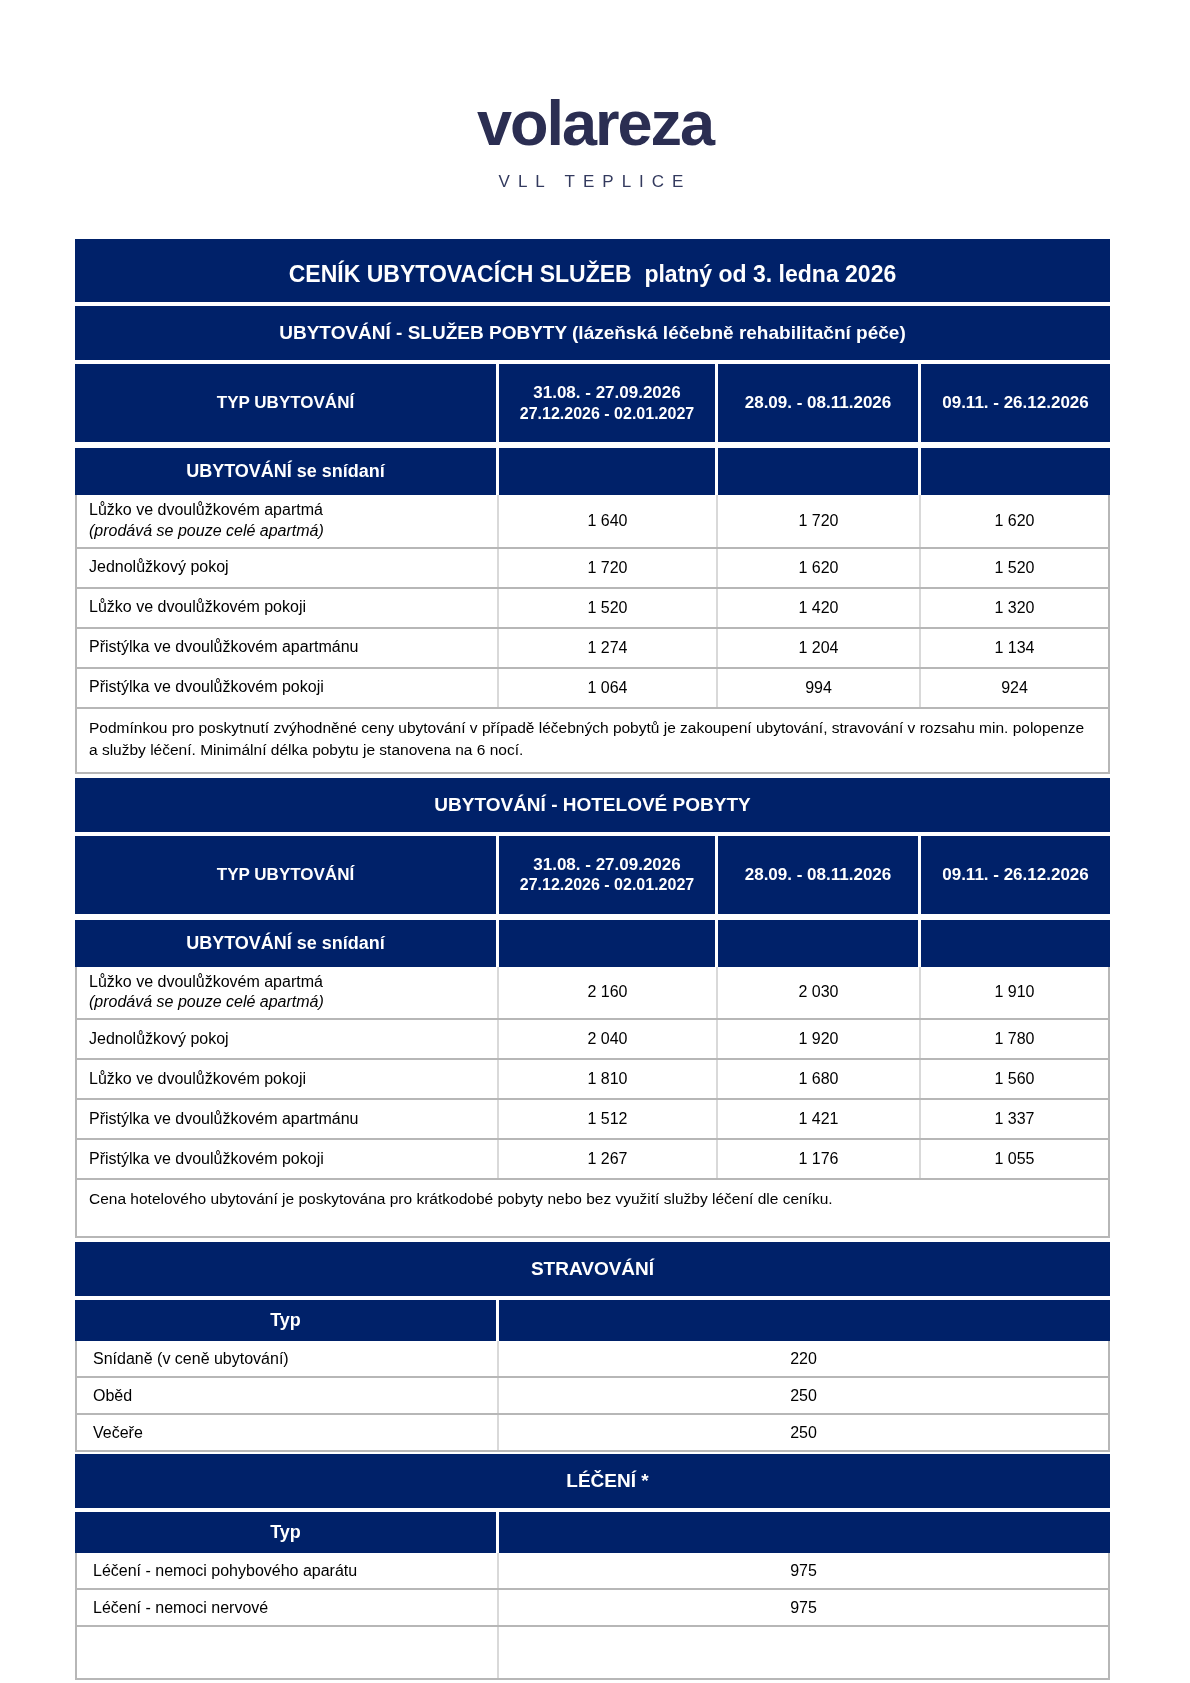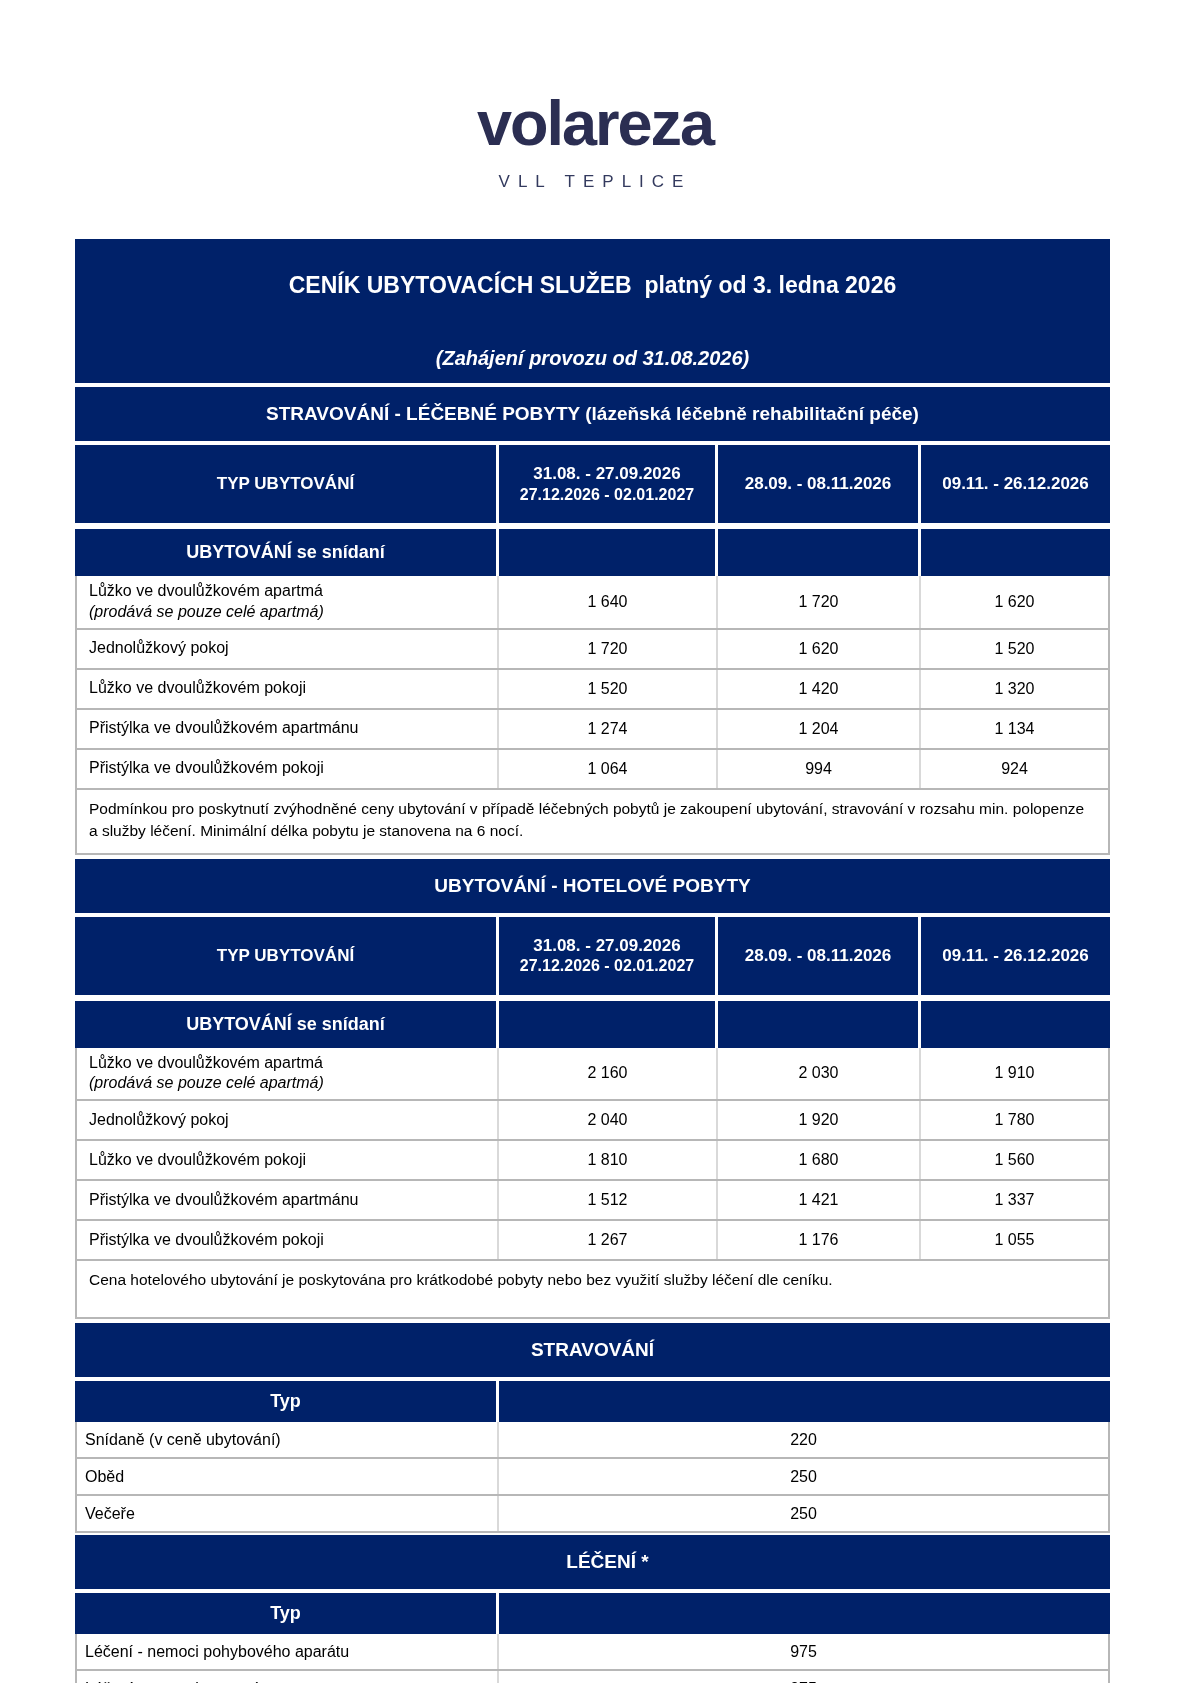--- a/index.html
+++ b/index.html
@@ -24,21 +24,21 @@
   .logo-sub{
     margin-top:17px; font-size:17px; letter-spacing:8px;
     color:#333a5e; font-weight:500;
   }
   .doc{ width:1035px; margin:47px auto 0 75px; }
 
   .band{
     background:var(--navy); color:#fff; text-align:center;
     display:flex; flex-direction:column; justify-content:center; align-items:center;
   }
-  .title-band{ padding:31px 10px 12px;gap:44px; }
+  .title-band{ padding:20px 10px 12px; }
   .title-l1{ font-size:23px; font-weight:bold; line-height:1.35; white-space:pre-wrap; }
   .title-l2{ font-size:20px; font-weight:bold; font-style:italic; line-height:1.3; }
   .section-band{ height:54px; font-size:19px; font-weight:bold; margin-top:4px; }
 
   
   .phead{
     margin-top:4px; height:78px;
     display:grid; grid-template-columns:424px 219px 203px 1fr;
   }
   .phc{
@@ -97,44 +97,43 @@
   .thc:not(:last-child){ border-right:3px solid #fff; }
 
   .srow{
     display:grid; grid-template-columns:422px 1fr;
     border-left:2px solid var(--rowline);
     border-right:2px solid var(--rowline);
     border-bottom:2px solid var(--rowline);
     height:37px; background:#fff;
   }
   .slabel{
-    display:flex; align-items:center; padding-left:8px; font-size:16px;
+    display:flex; align-items:center; padding-left:16px; font-size:16px;
   }
   .sval{
     display:flex; justify-content:center; align-items:center; font-size:16px;
   }
   .srow > div:not(:last-child){ border-right:2px solid var(--divider); }
   .empty-row{ height:53px; }
 </style>
 </head>
 <body>
 
 <div class="logo-wrap">
   <div class="logo-brand">volareza</div>
   <div class="logo-sub">VLL TEPLICE</div>
 </div>
 
 <div class="doc">
 
   <div class="band title-band">
     <div class="title-l1">CENÍK UBYTOVACÍCH SLUŽEB  platný od 3. ledna 2026</div>
-    <div class="title-l2">(Zahájení provozu od 31.08.2026)</div>
-  </div>
-
-  <div class="band section-band">STRAVOVÁNÍ - LÉČEBNÉ POBYTY (lázeňská léčebně rehabilitační péče)</div>
+  </div>
+
+  <div class="band section-band">UBYTOVÁNÍ - SLUŽEB POBYTY (lázeňská léčebně rehabilitační péče)</div>
 
   <div class="phead">
     <div class="phc">TYP UBYTOVÁNÍ</div>
     <div class="phc">
       <div>31.08. - 27.09.2026</div>
       <div class="small">27.12.2026 - 02.01.2027</div>
     </div>
     <div class="phc">28.09. - 08.11.2026</div>
     <div class="phc">09.11. - 26.12.2026</div>
   </div>

